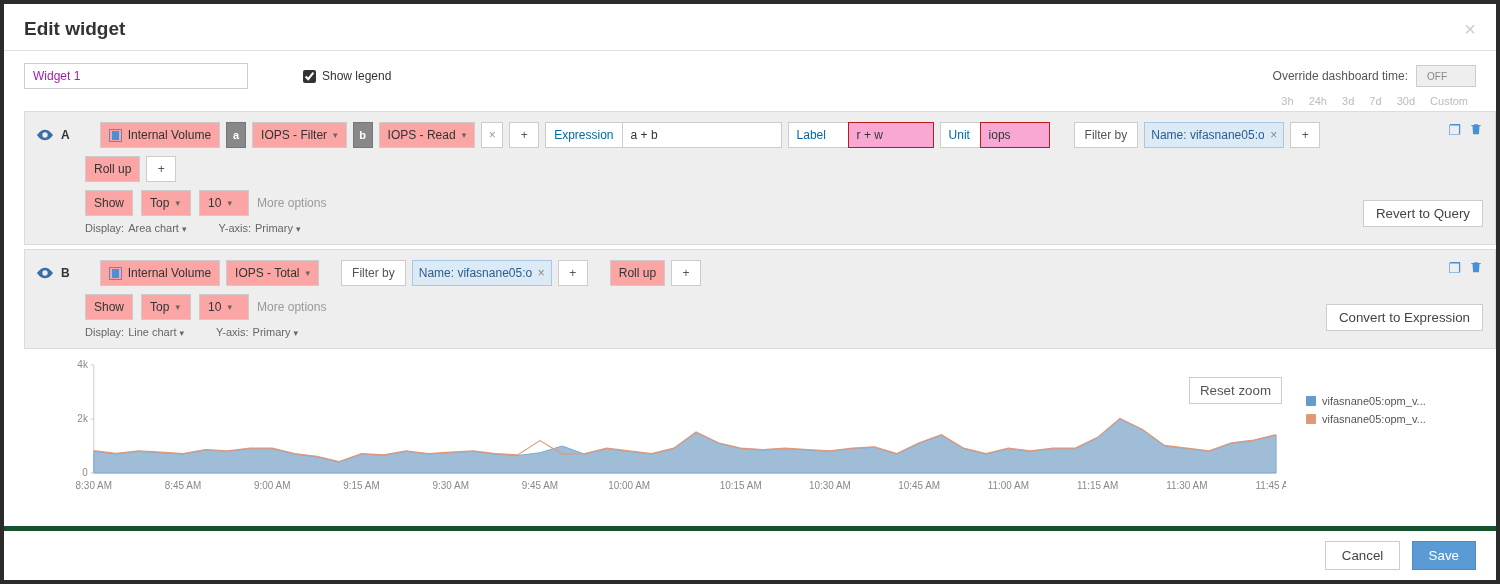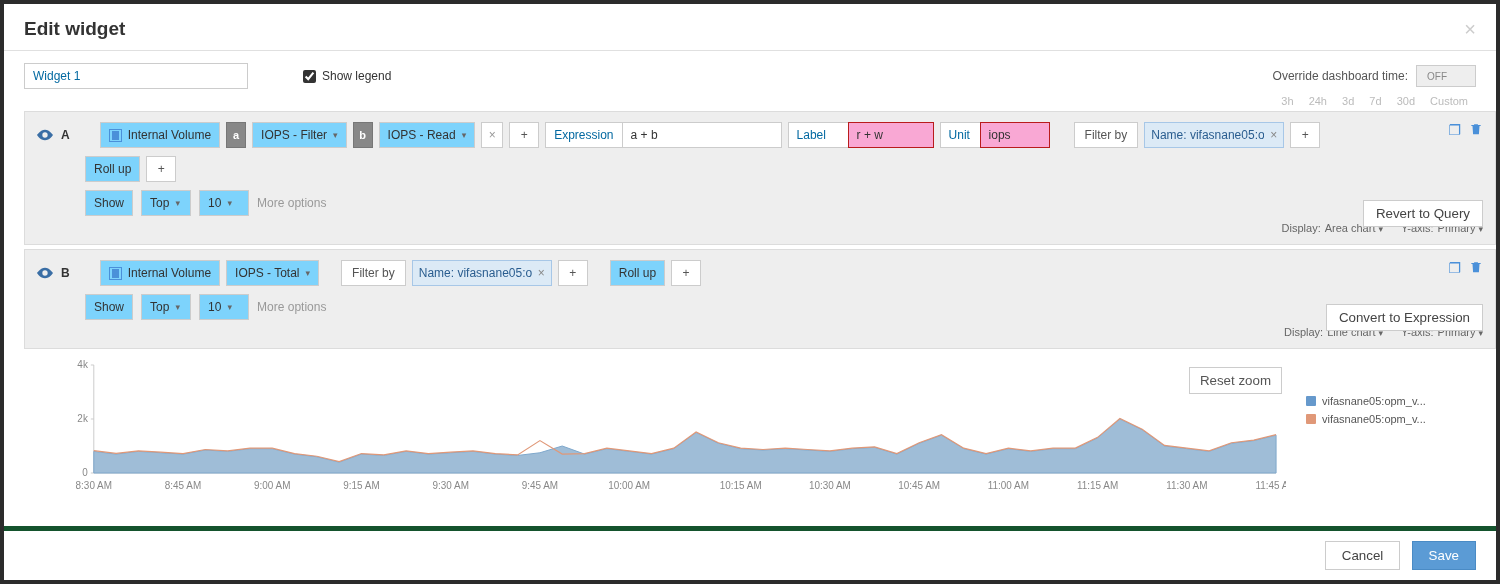--- a/index.html
+++ b/index.html
@@ -2,57 +2,57 @@
 <html><head>
 <meta charset="utf-8">
 <style>
 * { box-sizing: border-box; margin: 0; padding: 0; }
 body { font-family: Arial, Helvetica, sans-serif; font-size: 12px; color: #333; background: #2b2b2b; padding: 4px; }
 .modal { background: #fff; width: 100%; height: 576px; position: relative; display: flex; flex-direction: column; }
 .modal-header { padding: 14px 20px 10px; display: flex; align-items: center; justify-content: space-between; border-bottom: 1px solid #e0e0e0; }
 .modal-title { font-size: 19px; font-weight: bold; color: #333; }
 .close-x { color: #ccc; font-size: 20px; cursor: pointer; line-height: 1; }
 .top-bar { padding: 12px 20px 6px; display: flex; align-items: center; }
-.widget-name { width: 224px; height: 26px; border: 1px solid #ccc; padding: 0 8px; font-size: 12px; color: #0369a1; }
+.widget-name { width: 224px; height: 26px; border: 1px solid #ccc; padding: 0 8px; font-size: 12px; color: #a21caf; }
 .checkbox-wrap { display: inline-flex; align-items: center; margin-left: 36px; gap: 6px; padding-left: 19px; }
 .checkbox-wrap input { accent-color: #333; }
 .spacer-flex { flex: 1; }
 .override-label { color: #555; margin-right: 8px; }
 .toggle-off { background: #eee; border: 1px solid #ccc; color: #888; font-size: 10px; padding: 3px 10px; height: 22px; display: inline-flex; align-items: center; }
 .time-range-row { text-align: right; padding: 0 28px 4px 0; color: #bbb; font-size: 11px; margin-left: 12px; }
 .time-range-row span { margin-left: 12px; }
 .scroll-area { flex: 1; overflow-y: scroll; padding: 0 0 0 20px; }
 .query-block { background: #eeeeee; border: 1px solid #dcdcdc; margin-bottom: 4px; padding: 10px 12px 10px 12px; position: relative; }
 .query-row { display: flex; align-items: center; flex-wrap: wrap; gap: 6px; margin-bottom: 8px; }
 .eye { color: #3a6ea5; font-size: 14px; margin-right: 2px; }
 .query-letter { font-weight: bold; color: #333; margin-right: 8px; }
-.dd { background: #7dd3fc; border: 1px solid #ccc; padding: 0 8px; height: 26px; display: inline-flex; align-items: center; gap: 6px; cursor: pointer; }
+.dd { background: #fca5a5; border: 1px solid #ccc; padding: 0 8px; height: 26px; display: inline-flex; align-items: center; gap: 6px; cursor: pointer; }
 .dd .caret { font-size: 9px; color: #666; }
 .sub-badge { background: #888; color: #fff; font-weight: bold; width: 20px; height: 26px; display: inline-flex; align-items: center; justify-content: center; font-size: 11px; border: 1px solid #777;}
 .btn-sq { background: #fff; border: 1px solid #ccc; width: 30px; height: 26px; display: inline-flex; align-items: center; justify-content: center; cursor: pointer; color: #555; }
 .btn-sq.close { color: #999; width: 22px;}
 .label-box { background: #fff; border: 1px solid #ccc; padding: 0 8px; height: 26px; display: inline-flex; align-items: center; color: #0369a1; min-width: 60px; }
 .expr-input { background: #fff; border: 1px solid #ccc; padding: 0 8px; height: 26px; display: inline-flex; align-items: center; width: 160px; color: #333; }
 .val-input { background: #f9a8d4; border: 1px solid #b91c1c; padding: 0 8px; height: 26px; display: inline-flex; align-items: center; width: 86px; color: #333; }
 .filter-tag { background: #dceaf6; border: 1px solid #a7c7e7; padding: 0 6px; height: 26px; display: inline-flex; align-items: center; gap: 6px; color: #2a5d8f; max-width: 140px; }
 .filter-tag .x { color: #888; cursor: pointer; }
 .icons-right { position: absolute; top: 10px; right: 12px; display: flex; gap: 8px; }
 .icon-btn { color: #4a90d9; cursor: pointer; font-size: 14px; }
 .icon-btn.trash { color: #4a90d9; }
 .rollup-row { margin-left: 48px; display:flex; align-items:center; gap:6px; margin-bottom: 8px;}
 .show-row { margin-left: 48px; display: flex; align-items: center; gap: 8px; margin-bottom: 6px; }
 .more-opts { color: #999; font-size: 12px; }
-.disp-row { margin-left: 48px; display: flex; align-items: center; gap: 18px; color: #666; font-size: 11px; justify-content: flex-end;}
+.disp-row { margin-left: 48px; display: flex; align-items: center; gap: 32px; color: #666; font-size: 11px;}
 .disp-row .seg { display: inline-flex; align-items: center; gap: 4px;}
 .revert-btn { position: absolute; bottom: 17px; right: 12px; background: #fff; border: 1px solid #ccc; padding: 5px 12px; cursor: pointer; color: #444; }
 .vol-icon { width: 13px; height: 13px; border: 1px solid #4a90d9; display: inline-flex; align-items:center; justify-content:center;}
 .vol-icon::after { content:""; width:7px; height:9px; background:#4a90d9; display:block;}
 .chart-wrap { position: relative; padding: 6px 30px 10px 40px; display: flex; gap: 20px;}
 .chart-area { position: relative; flex: 1; }
-.reset-zoom { position: absolute; top: 8px; right: 4px; background: #fff; border: 1px solid #ccc; padding: 5px 10px; cursor: pointer; z-index: 5; color: #555;}
+.reset-zoom { position: absolute; top: 18px; right: 4px; background: #fff; border: 1px solid #ccc; padding: 5px 10px; cursor: pointer; z-index: 5; color: #555;}
 .legend { width: 160px; padding-top: 36px; font-size: 11px; color: #555;}
 .legend-item { display: flex; align-items: center; gap: 6px; margin-bottom: 6px;}
 .legend-sw { width: 10px; height: 10px; border-radius: 1px;}
 .footer { border-top: 5px solid #14532d; padding: 10px 20px; text-align: right; }
 .btn { background: #fff; border: 1px solid #ccc; padding: 6px 16px; cursor: pointer; color: #444; margin-left: 8px;}
 .btn.primary { background: #5b9bd5; color: #fff; border-color: #4a8bc5;}
 svg { display: block; }
 .ytick { font-size: 10px; fill: #888; text-anchor: end;}
 .xtick { font-size: 10px; fill: #888; text-anchor: middle;}
 .axis-line { stroke: #ccc; stroke-width: 1;}

